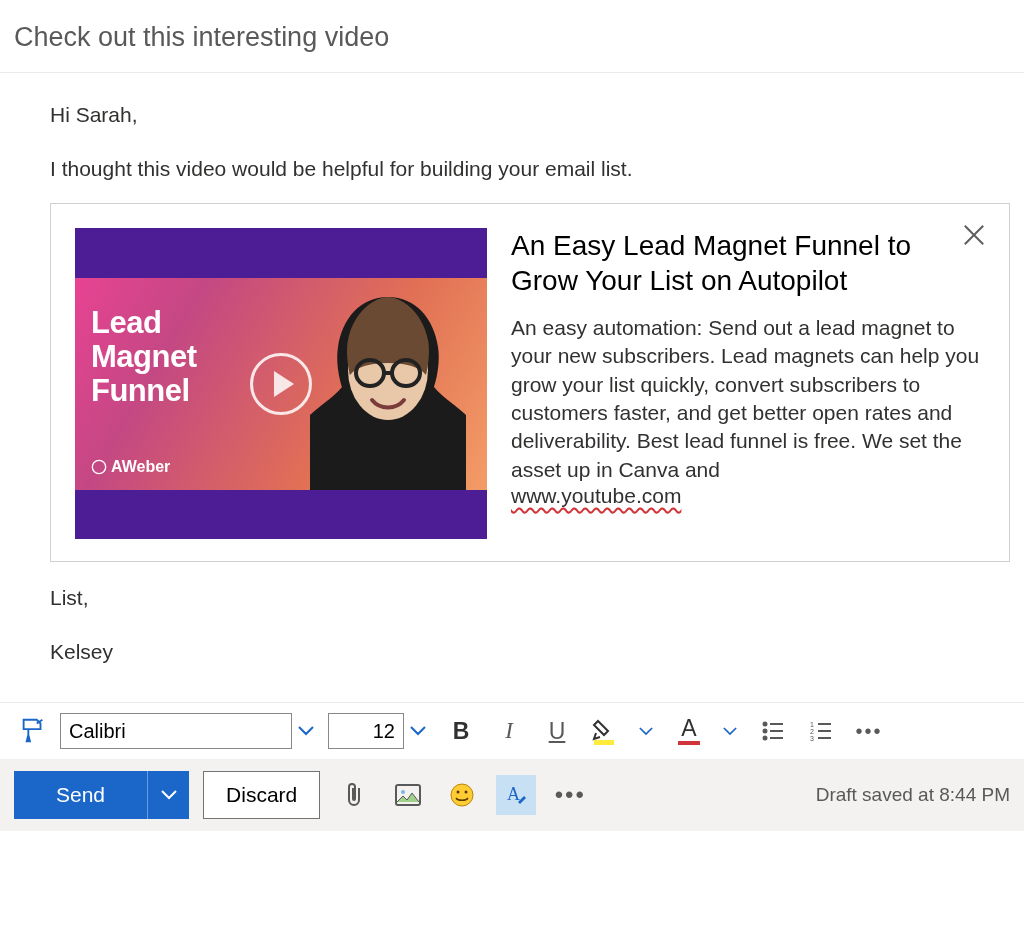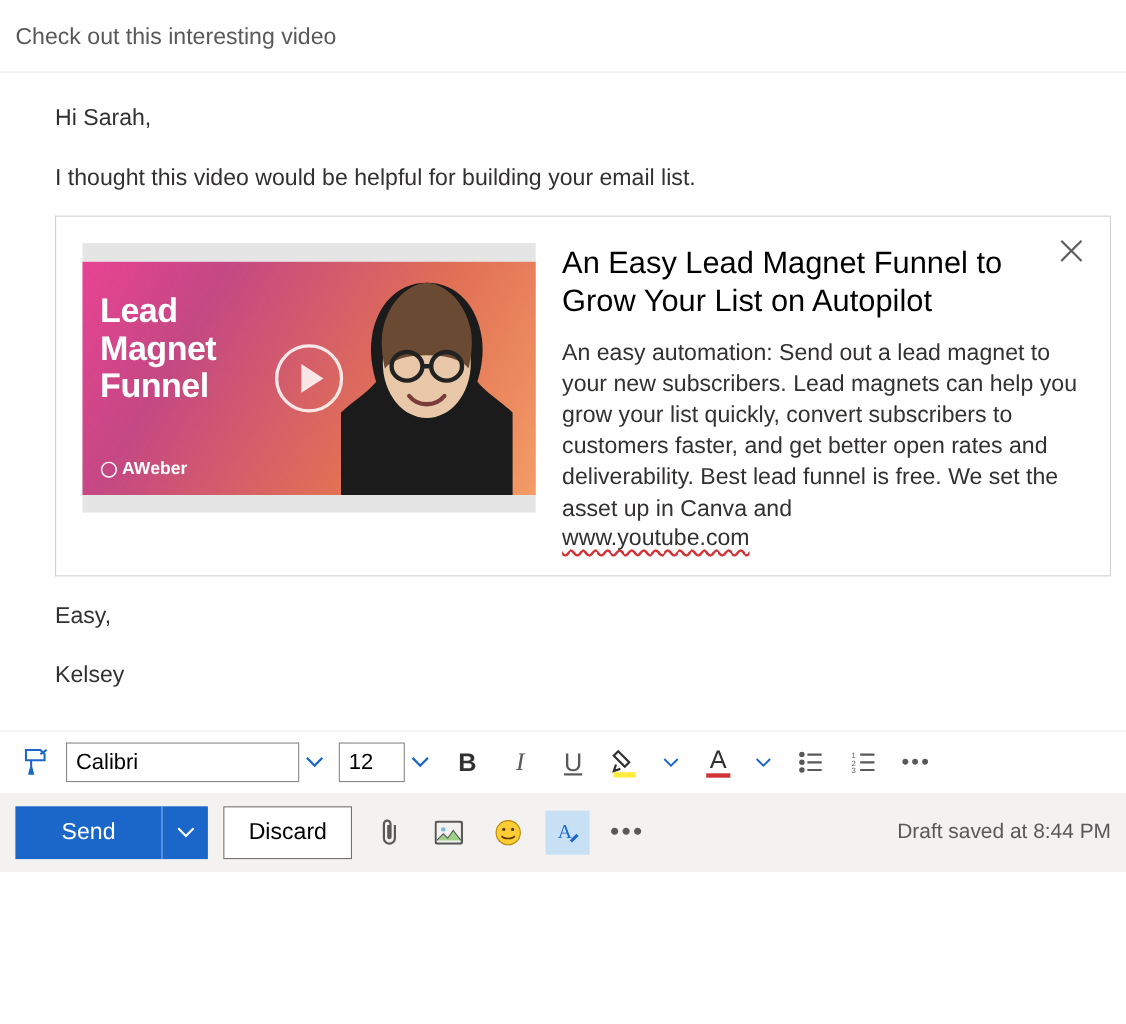--- a/index.html
+++ b/index.html
@@ -6,21 +6,21 @@
   body {
     margin: 0;
     font-family: "Segoe UI", -apple-system, BlinkMacSystemFont, sans-serif;
     font-size: 16px;
     color: #323130;
     background: #fff;
     width: 1024px;
   }
   .subject-line {
     padding: 22px 14px 19px;
-    font-size: 21px;
+    font-size: 27px;
     color: #595959;
     border-bottom: 1px solid #edebe9;
   }
   .body-area {
     padding: 0 14px;
     margin-left: 36px;
   }
   .body-area p {
     font-size: 21px;
     color: #323130;
@@ -32,22 +32,22 @@
     margin-top: 22px;
     margin-bottom: 24px;
     display: flex;
     align-items: flex-start;
     padding: 24px 20px 22px 24px;
     position: relative;
     gap: 24px;
   }
   .video-thumb {
     width: 412px;
-    height: 245px;
-    background: #e5e5e5;
+    height: 311px;
+    background: #4c1d95;
     position: relative;
     flex-shrink: 0;
     display: flex;
     align-items: center;
     justify-content: flex-start;
   }
   .video-inner {
     width: 100%;
     height: 212px;
     background: linear-gradient(120deg, #e84393 0%, #c44883 25%, #e17055 65%, #f39c66 100%);
@@ -151,22 +151,22 @@
     align-items: center;
   }
   .select-input{
     height:36px;
     border:1px solid #8a8886;
     font-size:20px;
     padding:0 8px;
     font-family:inherit;
     background:#fff;
   }
-  .font-select .select-input{width:212px;}
-  .size-select .select-input{width:60px;}
+  .font-select .select-input{width:232px;}
+  .size-select .select-input{width:76px;text-align:right;}
   .chev {
     color:#1557c0;
     margin:0 4px 0 2px;
     display:flex;align-items:center;justify-content:center;
     width:24px;height:36px;
   }
   .tb-btn{
     width:42px;height:40px;
     display:flex;align-items:center;justify-content:center;
     font-size:23px;
@@ -262,21 +262,21 @@
       </div>
     </div>
     <div class="preview-text">
       <h3 class="preview-title">An Easy Lead Magnet Funnel to Grow Your List on Autopilot</h3>
       <p class="preview-desc">An easy automation: Send out a lead magnet to your new subscribers. Lead magnets can help you grow your list quickly, convert subscribers to customers faster, and get better open rates and deliverability. Best lead funnel is free. We set the asset up in Canva and</p>
       <p class="preview-src">www.youtube.com</p>
     </div>
     <div class="close-preview"></div>
   </div>
 
-  <p>Easy,</p>
+  <p>List,</p>
   <div class="spacer-30"></div>
   <p>Kelsey</p>
 </div>
 
 <div class="format-toolbar">
   <div class="paint-icon tb-btn">
     <svg viewBox="0 0 32 32">
         <path d="M6 4h14l4 4v6H6z" fill="none" stroke="#1b66c9" stroke-width="2"></path>
         <path d="M10 14v6l-2 8h6l-2-8v-6" fill="#1b66c9"></path>
         <path d="M20 8l6-4" stroke="#1b66c9" stroke-width="2"></path>

